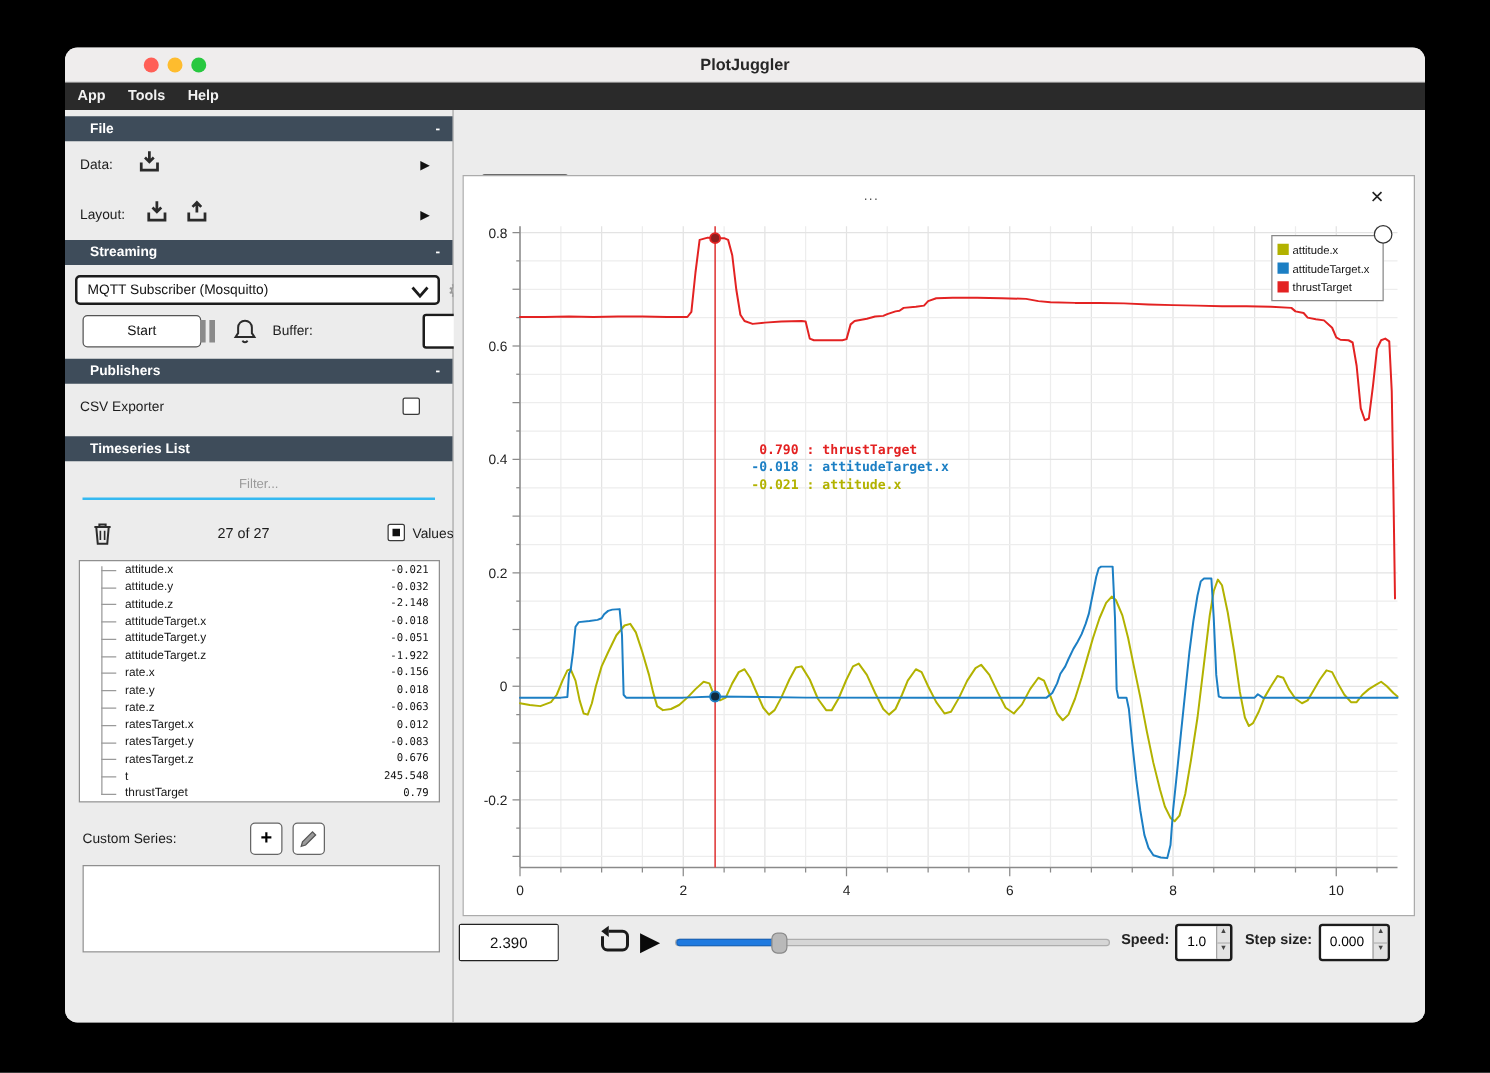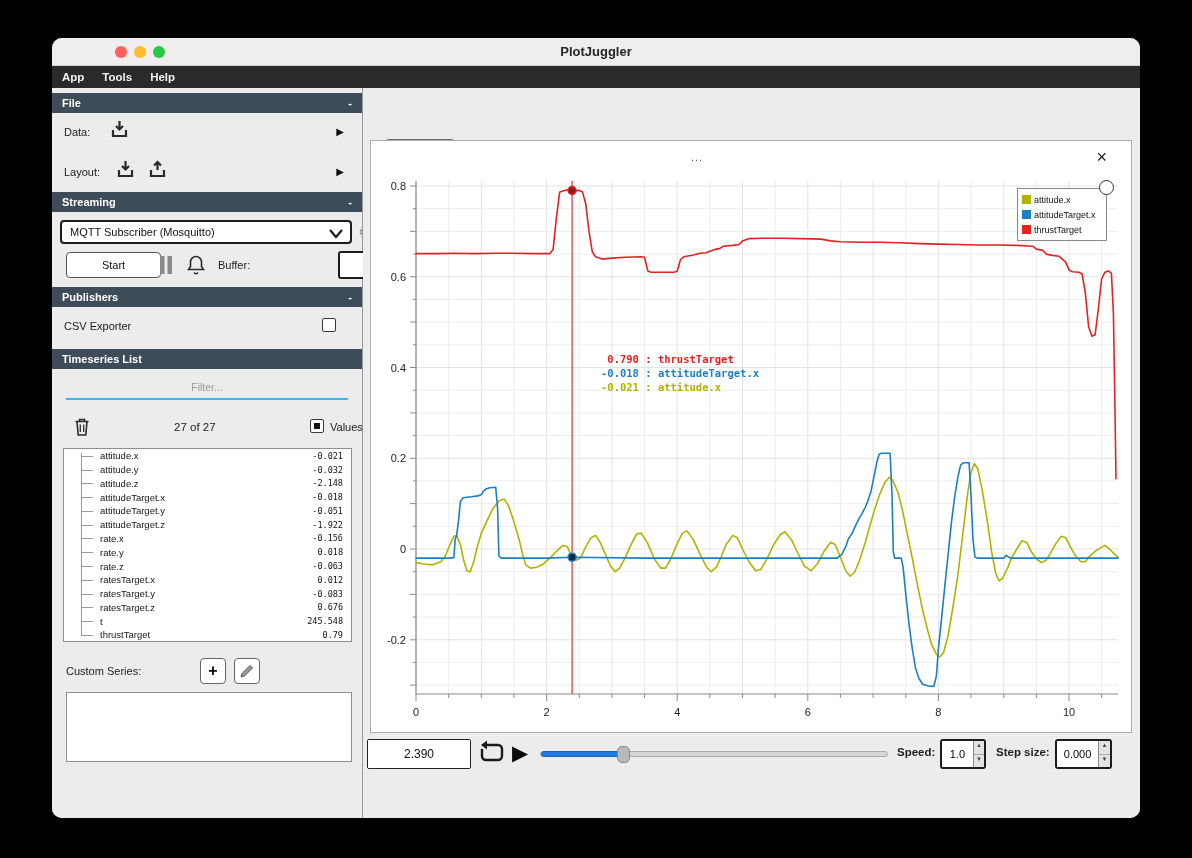--- a/index.html
+++ b/index.html
@@ -7,21 +7,21 @@
   .window { position:absolute; left:52px; top:38px; width:1088px; height:780px; background:#ececec; border-radius:10px; overflow:hidden; box-shadow:0 30px 70px rgba(0,0,0,.8); }
   
   .titlebar { position:absolute; left:0; top:0; right:0; height:28px; background:#efeded; border-bottom:1px solid #d5d3d3; }
   .tl { position:absolute; top:8px; width:12px; height:12px; border-radius:50%; }
   .title { position:absolute; top:6px; left:0; right:0; text-align:center; font-size:13px; font-weight:700; color:#262626; }
   
   .menubar { position:absolute; left:0; top:28px; right:0; height:22px; background:#2a2a2a; display:flex; align-items:center; gap:18px; padding:0 10px; }
   .menubar span { color:#f2f2f2; font-size:11.5px; font-weight:600; }
   
   .sidebar { position:absolute; left:0; top:50px; width:311px; bottom:0; background:#ececec; border-right:1px solid #9a9a9a; }
-  .sechead { position:absolute; left:0; right:0; height:20px; background:#3e4c5a; color:#fff; font-size:11px; font-weight:700; line-height:20px; padding:0 10px; }
+  .sechead { position:absolute; left:0; right:0; height:20px; background:#3e4c5a; color:#fff; font-size:11px; font-weight:700; line-height:20px; padding:0 20px; }
   .sechead .dash { position:absolute; right:10px; top:0; font-weight:700; }
   .lbl { font-size:11px; color:#1c1c1c; }
   .arrow-r { position:absolute; right:18px; font-size:10px; color:#111; }
   .combo { position:absolute; left:8px; width:292px; height:24px; background:#fff; border:2px solid #1c1c1c; border-radius:4px; font-size:11px; line-height:20px; padding:0 8px; color:#111; }
   .combo svg { position:absolute; right:6px; top:6px; }
   .btn { background:#fff; border:1.5px solid #555; border-radius:4px; font-size:11px; color:#111; text-align:center; }
   .spin { position:absolute; display:flex; background:#fff; border:2px solid #1c1c1c; border-radius:3px; overflow:hidden; }
   .spin input { border:0; outline:0; width:100%; font-size:11px; text-align:center; font-family:"Liberation Sans",sans-serif; background:#fff; }
   .spin .arrows { width:15px; border-left:1px solid #888; display:flex; flex-direction:column; }
   .spin .arrows div { flex:1; background:#e3e3e3; font-size:6px; line-height:9px; text-align:center; color:#444; }
@@ -47,21 +47,21 @@
   .tool.blue { border:2px solid #2f80d6; border-radius:5px; background:#fdfdfd; }
   .plot { position:absolute; left:7px; top:52px; width:762px; height:593px; background:#fff; border:1px solid #ababab; }
   .plot-title { position:absolute; left:320px; top:10px; font-size:11px; color:#555; letter-spacing:1px; }
   .plot-x { position:absolute; right:24px; top:6px; font-size:18px; color:#222; }
   .legend { position:absolute; left:646px; top:47px; width:90px; background:#fff; border:1px solid #888; padding:3px 4px; }
   .legrow { display:flex; align-items:center; gap:3px; height:15px; }
   .legrow .sw { width:9px; height:9px; }
   .legrow .lt { font-size:9px; color:#111; }
   .leg-handle { position:absolute; left:728px; top:39px; width:15px; height:15px; border:1.5px solid #333; border-radius:50%; background:#fff; }
   
-  .timebox { position:absolute; left:4px; top:651px; width:104px; height:30px; background:#fff; border:1.5px solid #222; border-radius:2px; }
+  .timebox { position:absolute; left:4px; top:651px; width:80px; height:30px; background:#fff; border:1.5px solid #222; border-radius:2px; }
   .timebox input { width:100%; height:100%; border:0; outline:0; text-align:center; font-size:12px; color:#111; font-family:"Liberation Sans",sans-serif; }
   .play { position:absolute; left:149px; top:653px; font-size:21px; color:#0a0a0a; }
   .slider { position:absolute; left:177px; top:663px; width:348px; height:6px; background:#d6d6d6; border:1px solid #adadad; border-radius:3px; }
   .slider .fill { position:absolute; left:0; top:-1px; height:6px; width:82px; background:#1f7ae0; border:1px solid #1b66bb; border-radius:3px; }
   .slider .handle { position:absolute; left:76px; top:-6px; width:13px; height:17px; background:#b9b9b9; border:1px solid #8a8a8a; border-radius:5px; }
   .ctl-lbl { position:absolute; top:658px; font-size:11.5px; font-weight:700; color:#222; }
   text { font-family:"Liberation Sans",sans-serif; }
   .mono-t { font-family:"DejaVu Sans Mono",monospace; }
 </style>
 </head>

